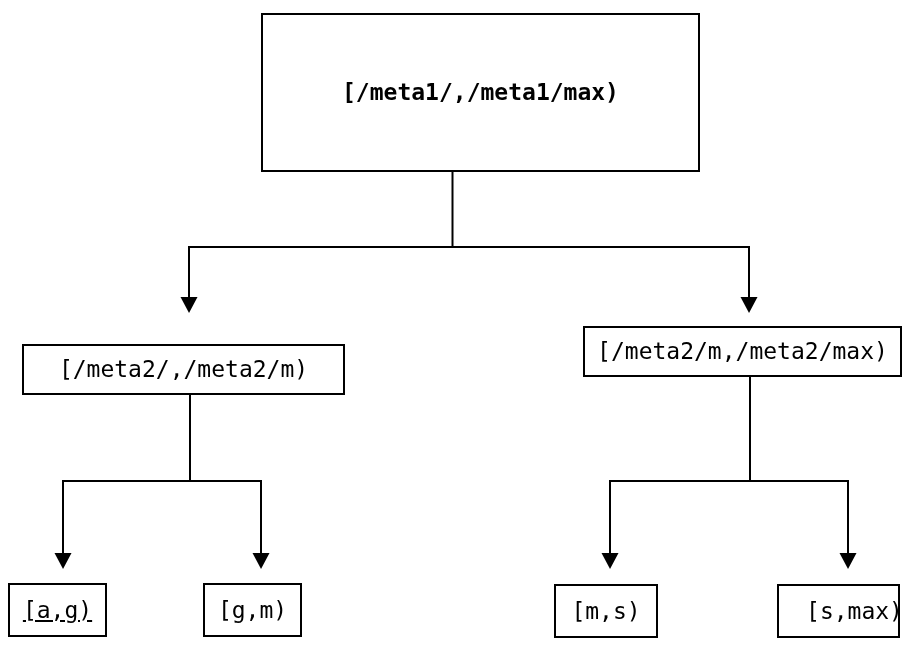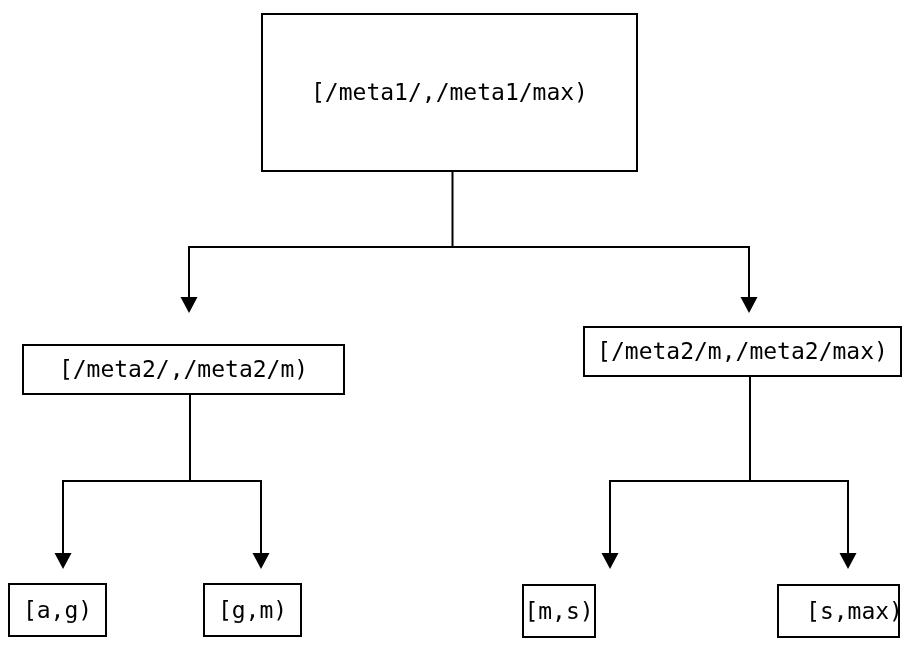--- a/index.html
+++ b/index.html
@@ -29,26 +29,26 @@
     white-space: nowrap;
     z-index: 2;
   }
   #edges {
     position: absolute;
     left: 0;
     top: 0;
     z-index: 1;
   }
   
-  .node-root   { left: 261px; top: 13px;  width: 377px; height: 159px; }
+  .node-root   { left: 261px; top: 13px;  width: 439px; height: 159px; font-weight: bold; }
   .node-l2a    { left: 22px;  top: 344px; width: 323px; height: 51px; }
   .node-l2b    { left: 583px; top: 326px; width: 319px; height: 51px; }
-  .node-leaf1  { left: 8px;   top: 583px; width: 99px;  height: 54px; }
+  .node-leaf1  { left: 8px;   top: 583px; width: 99px;  height: 54px; text-decoration: underline; }
   .node-leaf2  { left: 203px; top: 583px; width: 99px;  height: 54px; }
-  .node-leaf3  { left: 522px; top: 584px; width: 74px;  height: 54px; }
+  .node-leaf3  { left: 554px; top: 584px; width: 104px;  height: 54px; }
   .node-leaf4  { left: 777px; top: 584px; width: 123px; height: 54px; padding-left: 32px; }
 </style>
 </head>
 <body>
 
 <div id="canvas">
 
   <svg id="edges" width="912" height="652" viewBox="0 0 912 652" fill="none" stroke="#000000" stroke-width="2">
 
     <path d="M452.5 172 V247"></path>

